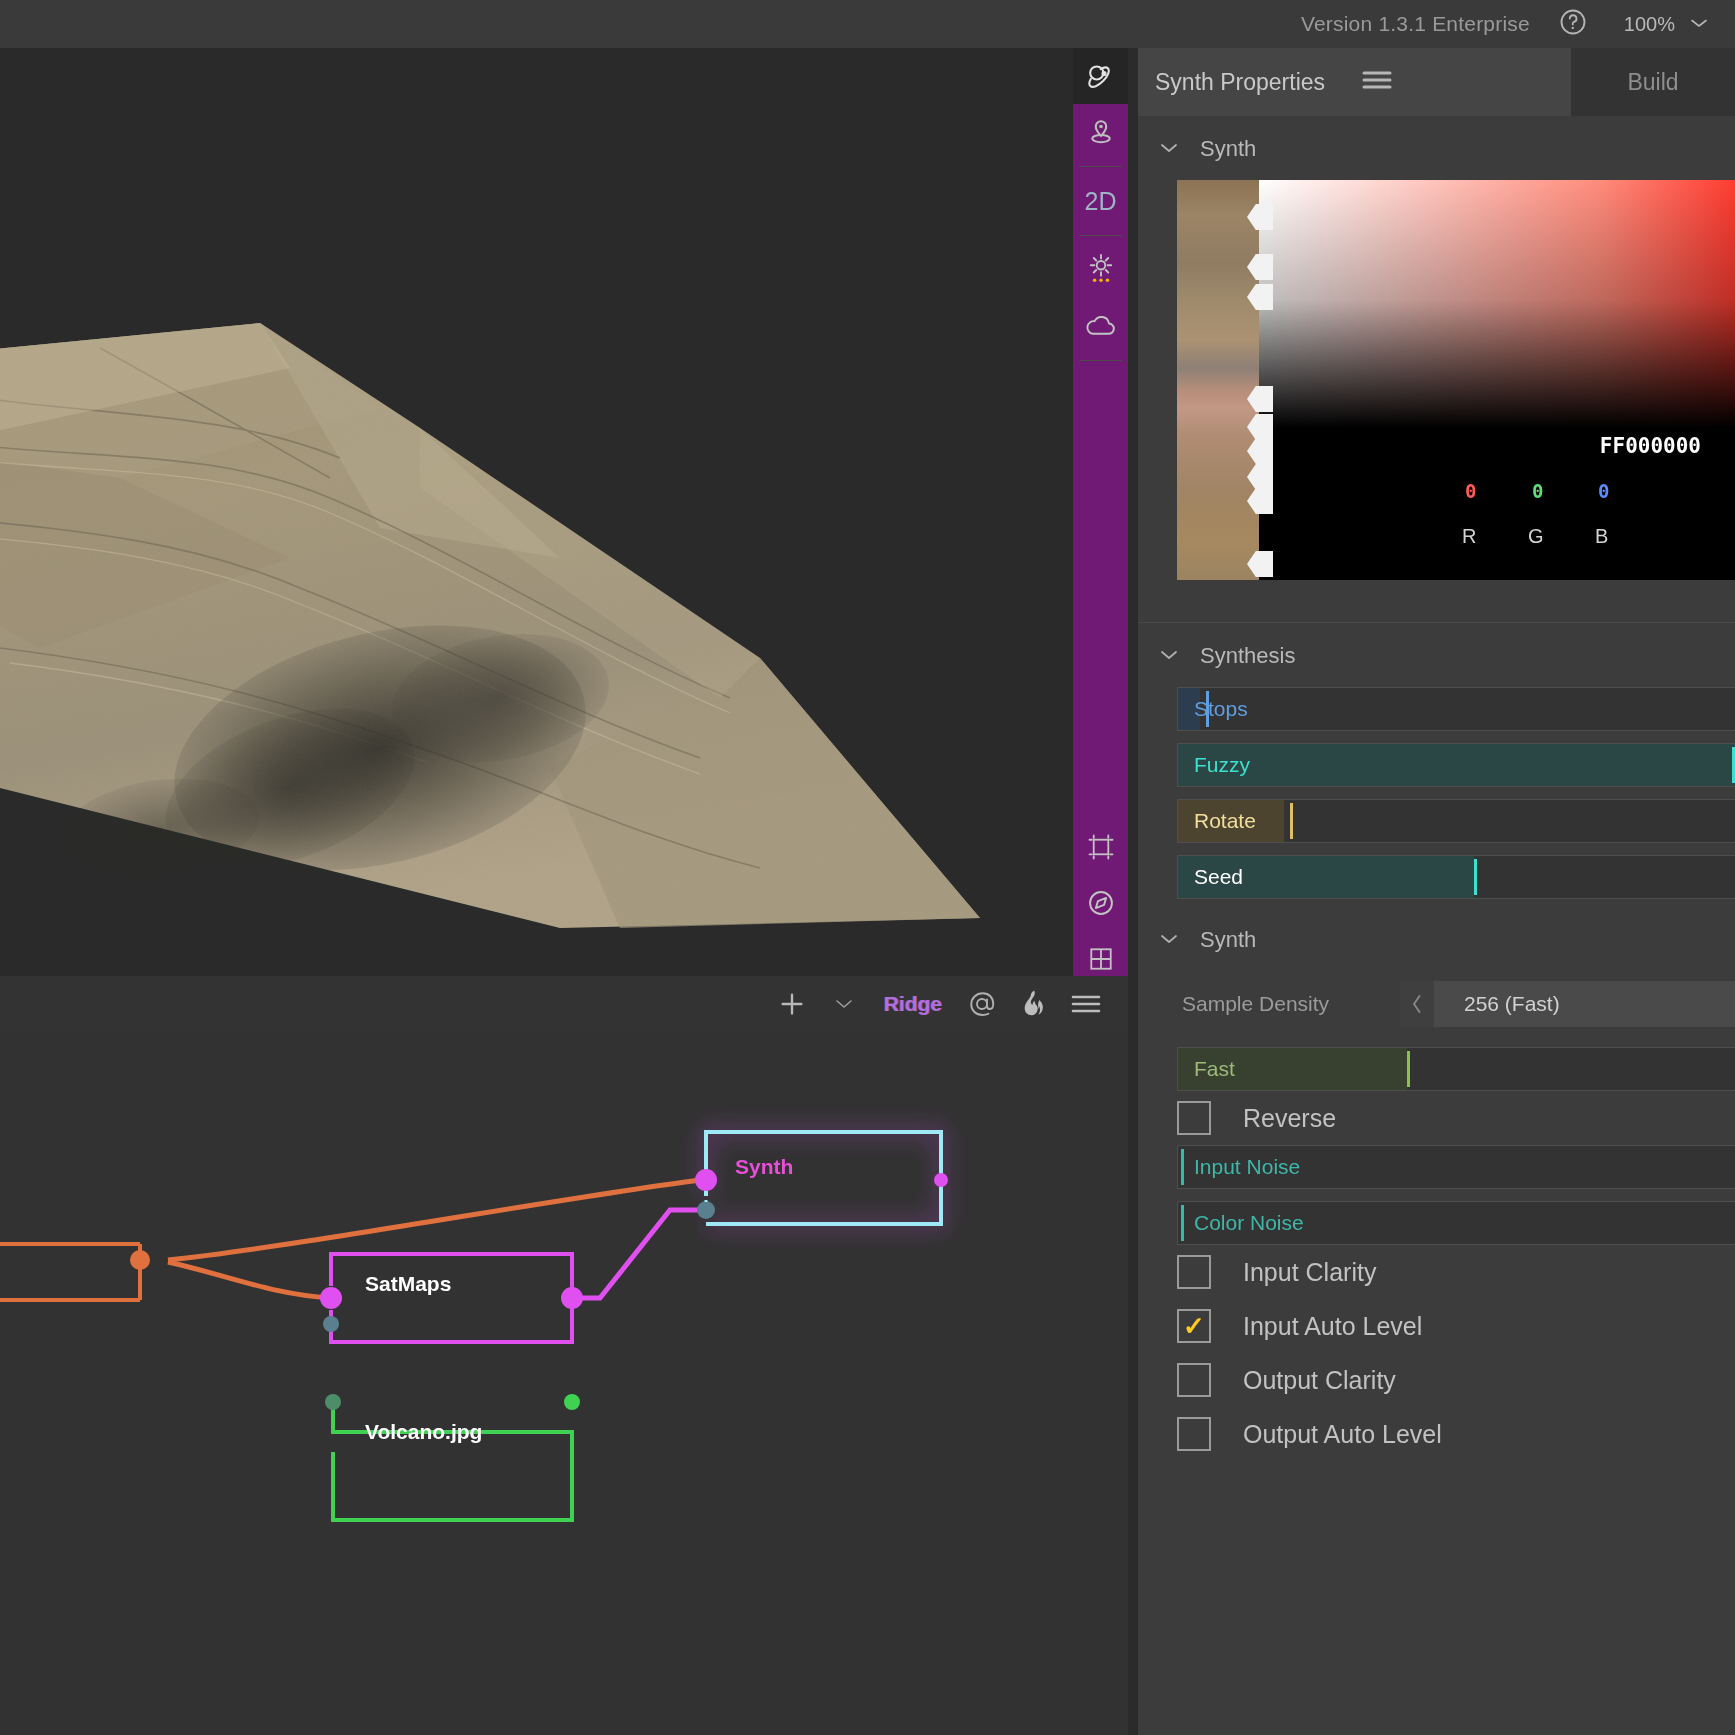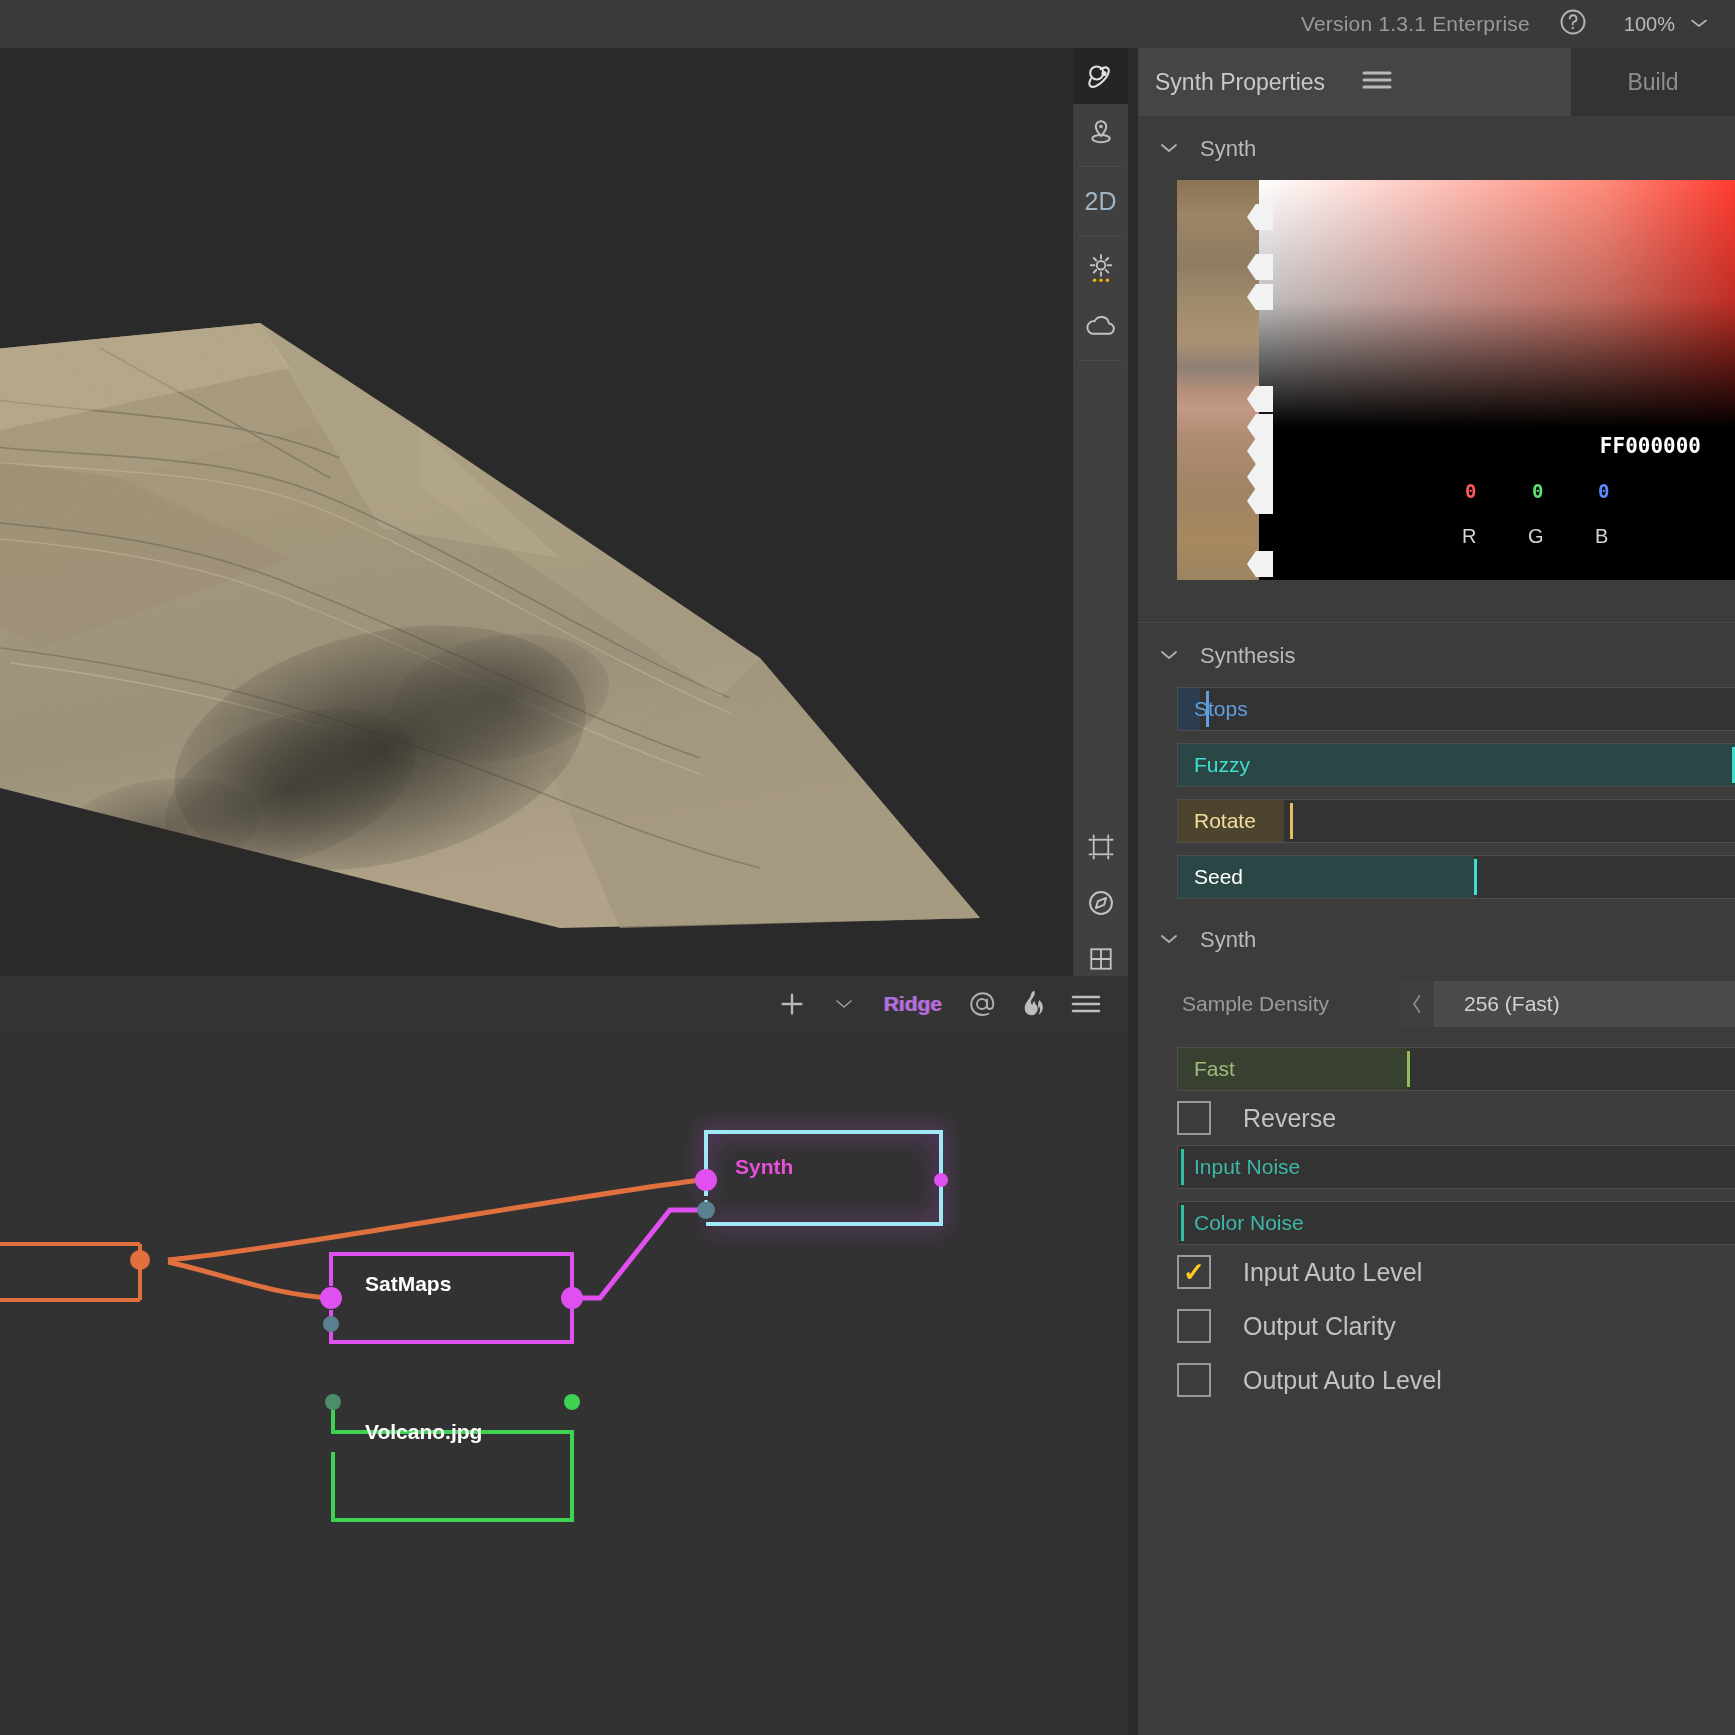--- a/index.html
+++ b/index.html
@@ -66,21 +66,21 @@
   #graph svg { position:absolute; left:0; top:0; }
   .node-label {
     position: absolute; font-size: 21px; font-weight: bold;
     pointer-events: none;
   }
 
   
   #rail {
     position: absolute; left: 1073px; top: 48px;
     width: 55px; height: 928px;
-    background: #404040;
+    background: #701a75;
   }
   .rail-btn {
     width: 55px; height: 56px;
     display: flex; align-items: center; justify-content: center;
     cursor: pointer; position: relative;
   }
   .rail-btn.sel { background: #252525; }
   .rail-sep { height: 1px; background: #4a4a4a; margin: 6px 6px; }
 
   
@@ -562,20 +562,24 @@
       <div class="name" style="color:#3db8a8;">Input Noise</div>
     </div>
     <div class="slider-gap"></div>
 
     <div class="slider">
       <div class="fill" style="width:0%; background:#333333;"></div>
       <div class="cursor" style="left:0.5%; background:#2fbfa8;"></div>
       <div class="name" style="color:#3db8a8;">Color Noise</div>
     </div>
 
+    <div class="cbrow">
+      <div class="cb"></div>
+      <div class="cblbl">Input Clarity</div>
+    </div>
 
     <div class="cbrow">
       <div class="cb">
         <span class="tick">✓</span>
       </div>
       <div class="cblbl">Input Auto Level</div>
     </div>
 
     <div class="cbrow">
       <div class="cb"></div>

